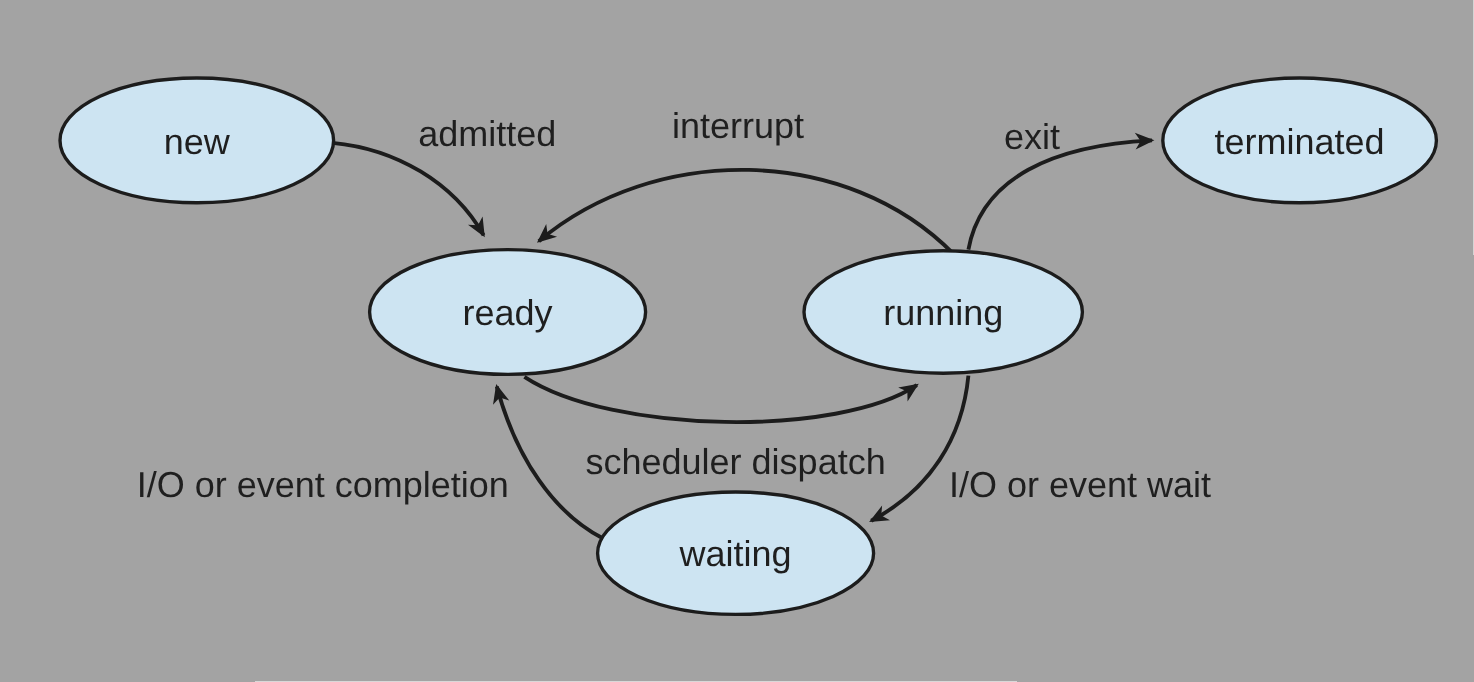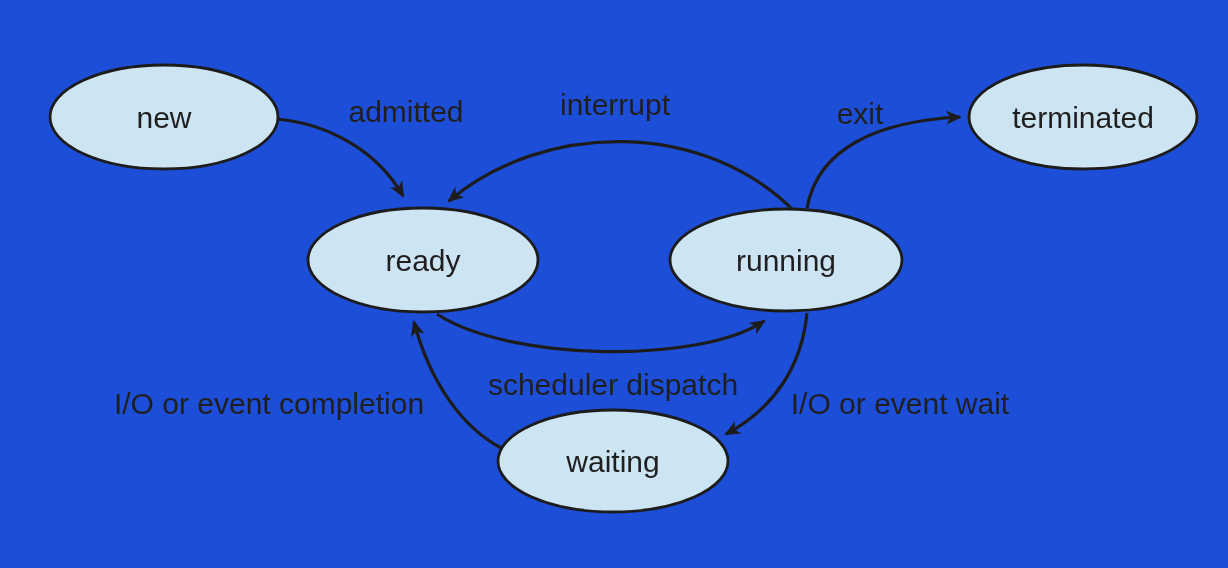--- a/index.html
+++ b/index.html
@@ -4,21 +4,21 @@
 <style>
   html, body {
     margin: 0;
     padding: 0;
     background: #ffffff;
   }
   .canvas {
     position: relative;
     width: 1228px;
     height: 568px;
-    background: #1d4ed8;
+    background: #a3a3a3;
     overflow: hidden;
     font-family: "Liberation Sans", sans-serif;
   }
   svg { display: block; }
   .state-label {
     font-family: "Liberation Sans", sans-serif;
     font-size: 30px;
     fill: #1f1f1f;
     text-anchor: middle;
     dominant-baseline: middle;

